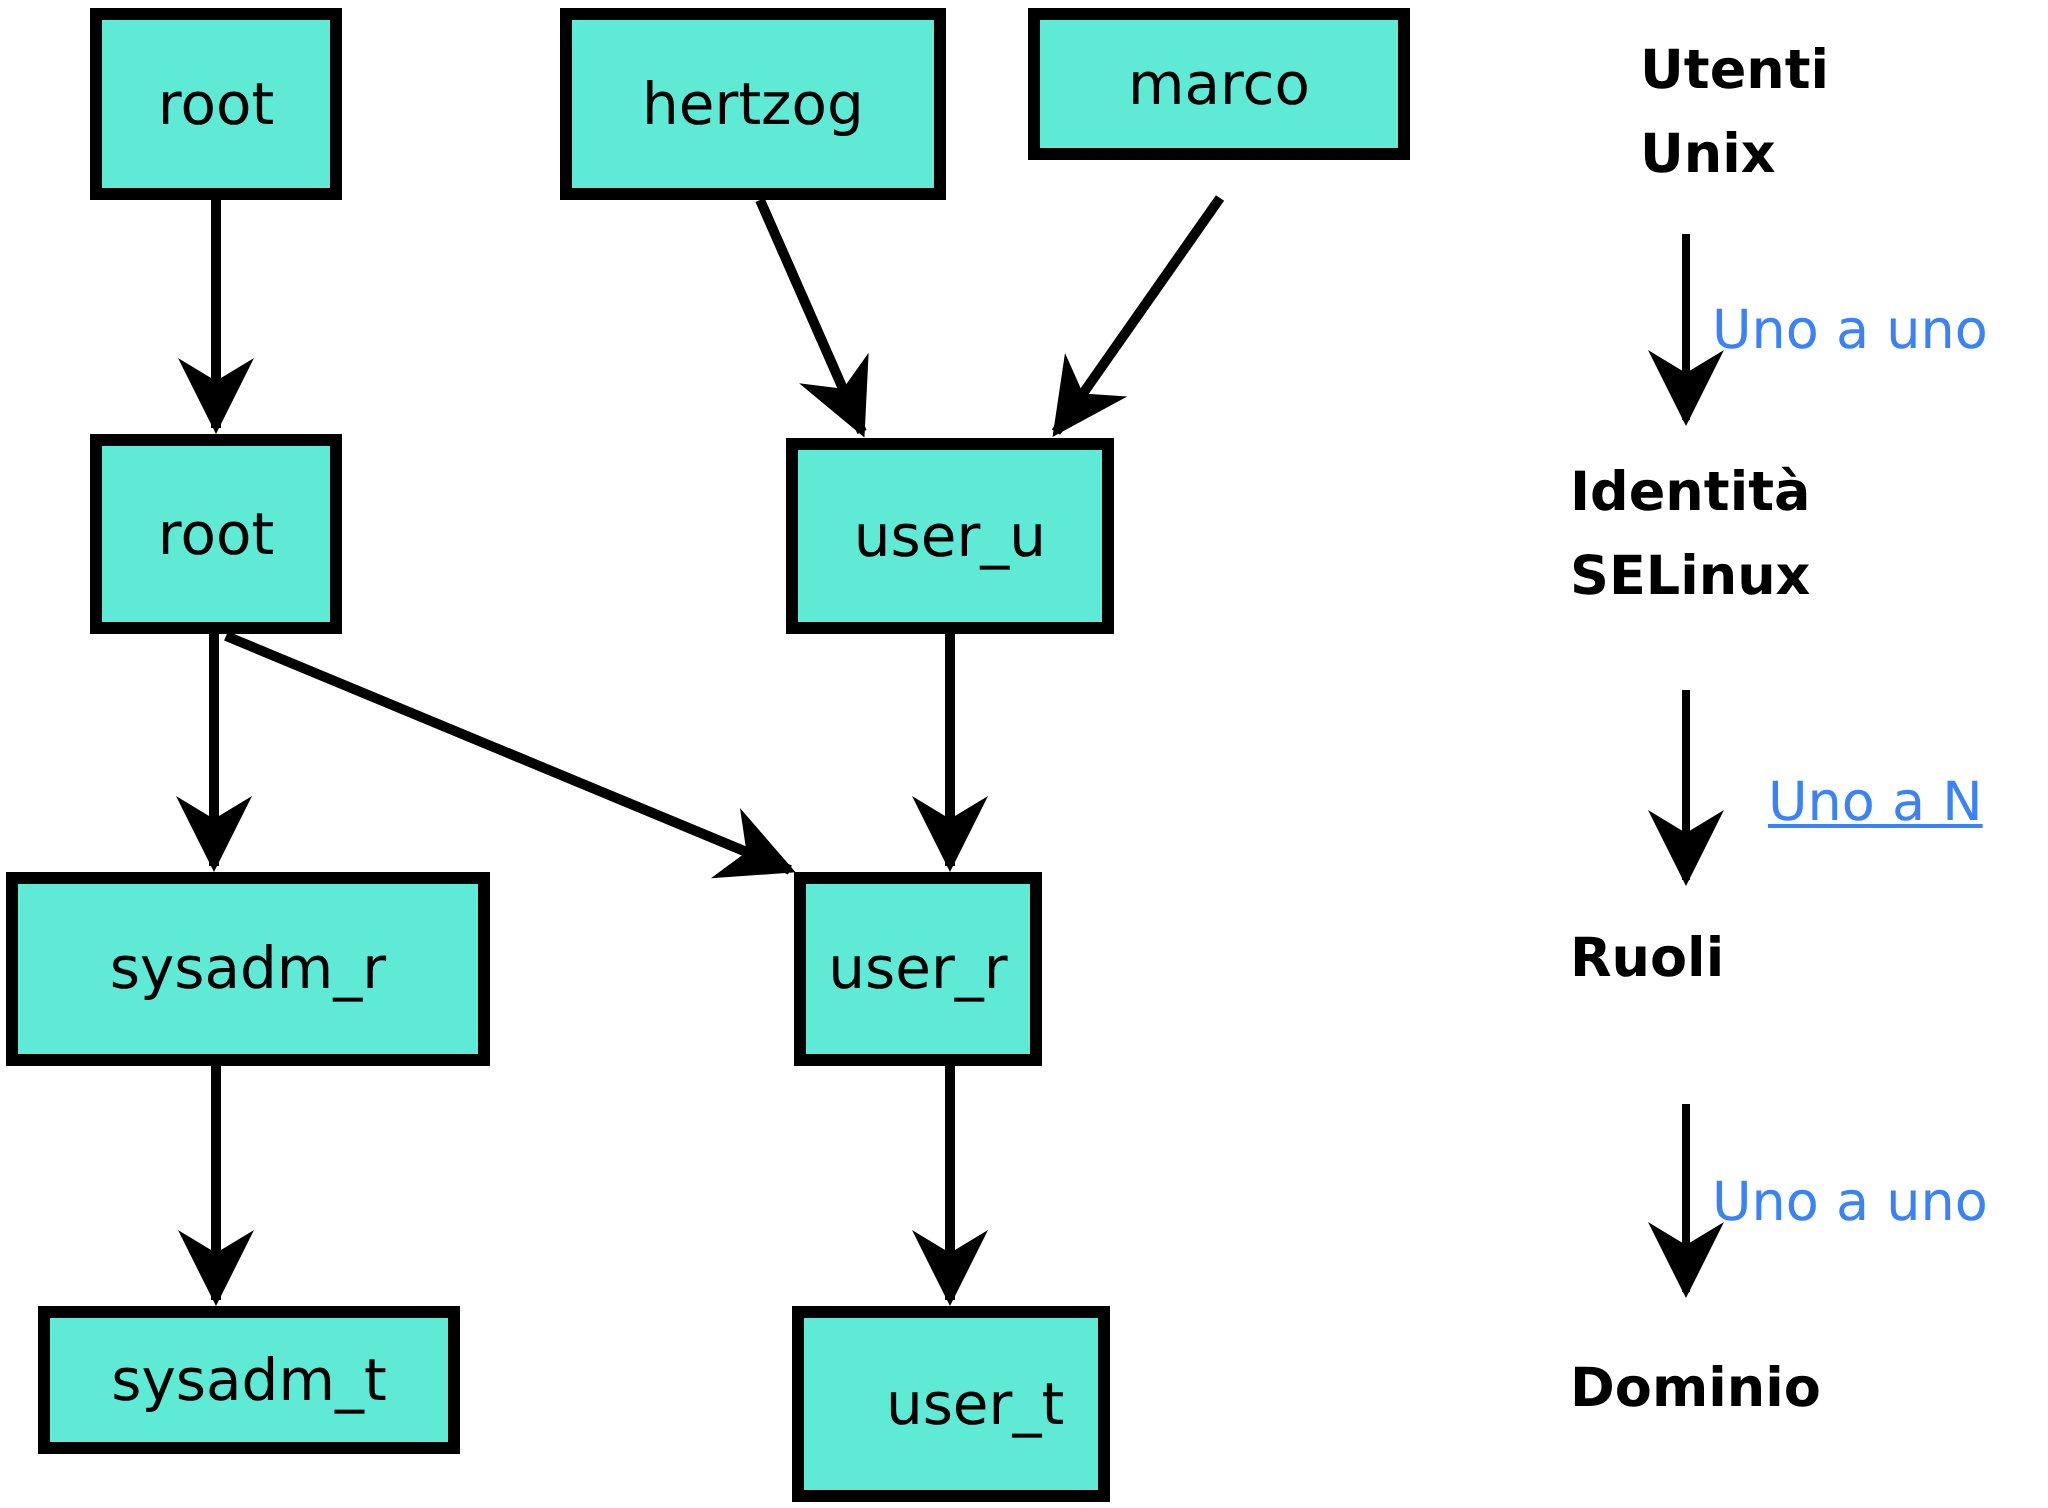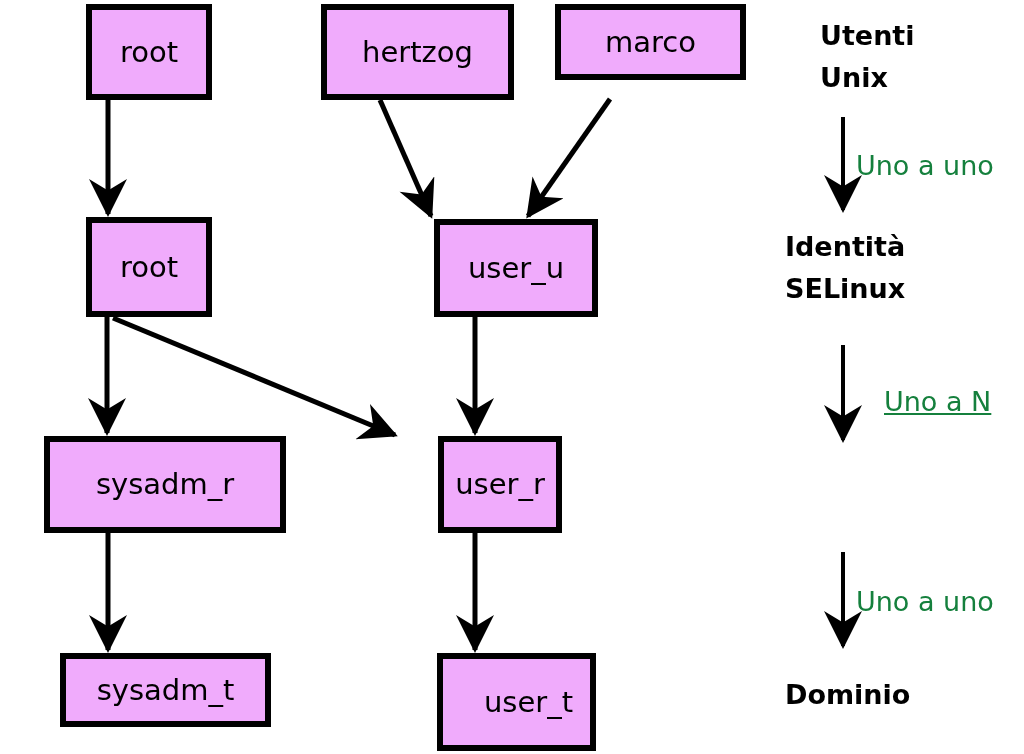--- a/index.html
+++ b/index.html
@@ -12,26 +12,25 @@
     position: relative;
     width: 1024px;
     height: 754px;
     background: #ffffff;
     overflow: hidden;
   }
   .node {
     position: absolute;
     box-sizing: border-box;
     border: 6px solid #000000;
-    background: #f0abfc;
+    background: #5eead4;
     display: flex;
     align-items: center;
     justify-content: center;
     z-index: 2;
-    margin-left: 41px;
   }
   .node .node-label {
     font-size: 29px;
     color: #000000;
     white-space: nowrap;
     line-height: 1;
   }
   #edge-layer {
     position: absolute;
     left: 0;
@@ -44,21 +43,21 @@
     font-size: 27px;
     line-height: 42px;
     color: #000000;
     white-space: nowrap;
     z-index: 2;
   }
   .arrow-label {
     position: absolute;
     font-size: 27px;
     line-height: 27px;
-    color: #15803d;
+    color: #3b82f6;
     white-space: nowrap;
     z-index: 2;
   }
 </style>
 </head>
 <body>
 
 <div id="canvas">
     <svg id="edge-layer" width="1024" height="754">
       <defs>
@@ -106,19 +105,22 @@
       <span class="node-label">user_t</span>
     </div>
     <div class="legend-level" style="left: 820px; top: 15px;">
       <div>Utenti</div>
       <div>Unix</div>
     </div>
     <div class="legend-level" style="left: 785px; top: 226px;">
       <div>Identità</div>
       <div>SELinux</div>
     </div>
+    <div class="legend-level" style="left: 785px; top: 459px;">
+      <div>Ruoli</div>
+    </div>
     <div class="legend-level" style="left: 785px; top: 674px;">
       <div>Dominio</div>
     </div>
     <div class="arrow-label" style="left: 856px; top: 152px;">Uno a uno</div>
     <div class="arrow-label" style="left: 884px; top: 388px; text-decoration: underline;">Uno a N</div>
     <div class="arrow-label" style="left: 856px; top: 588px;">Uno a uno</div>
   </div>
 
 </body></html>

